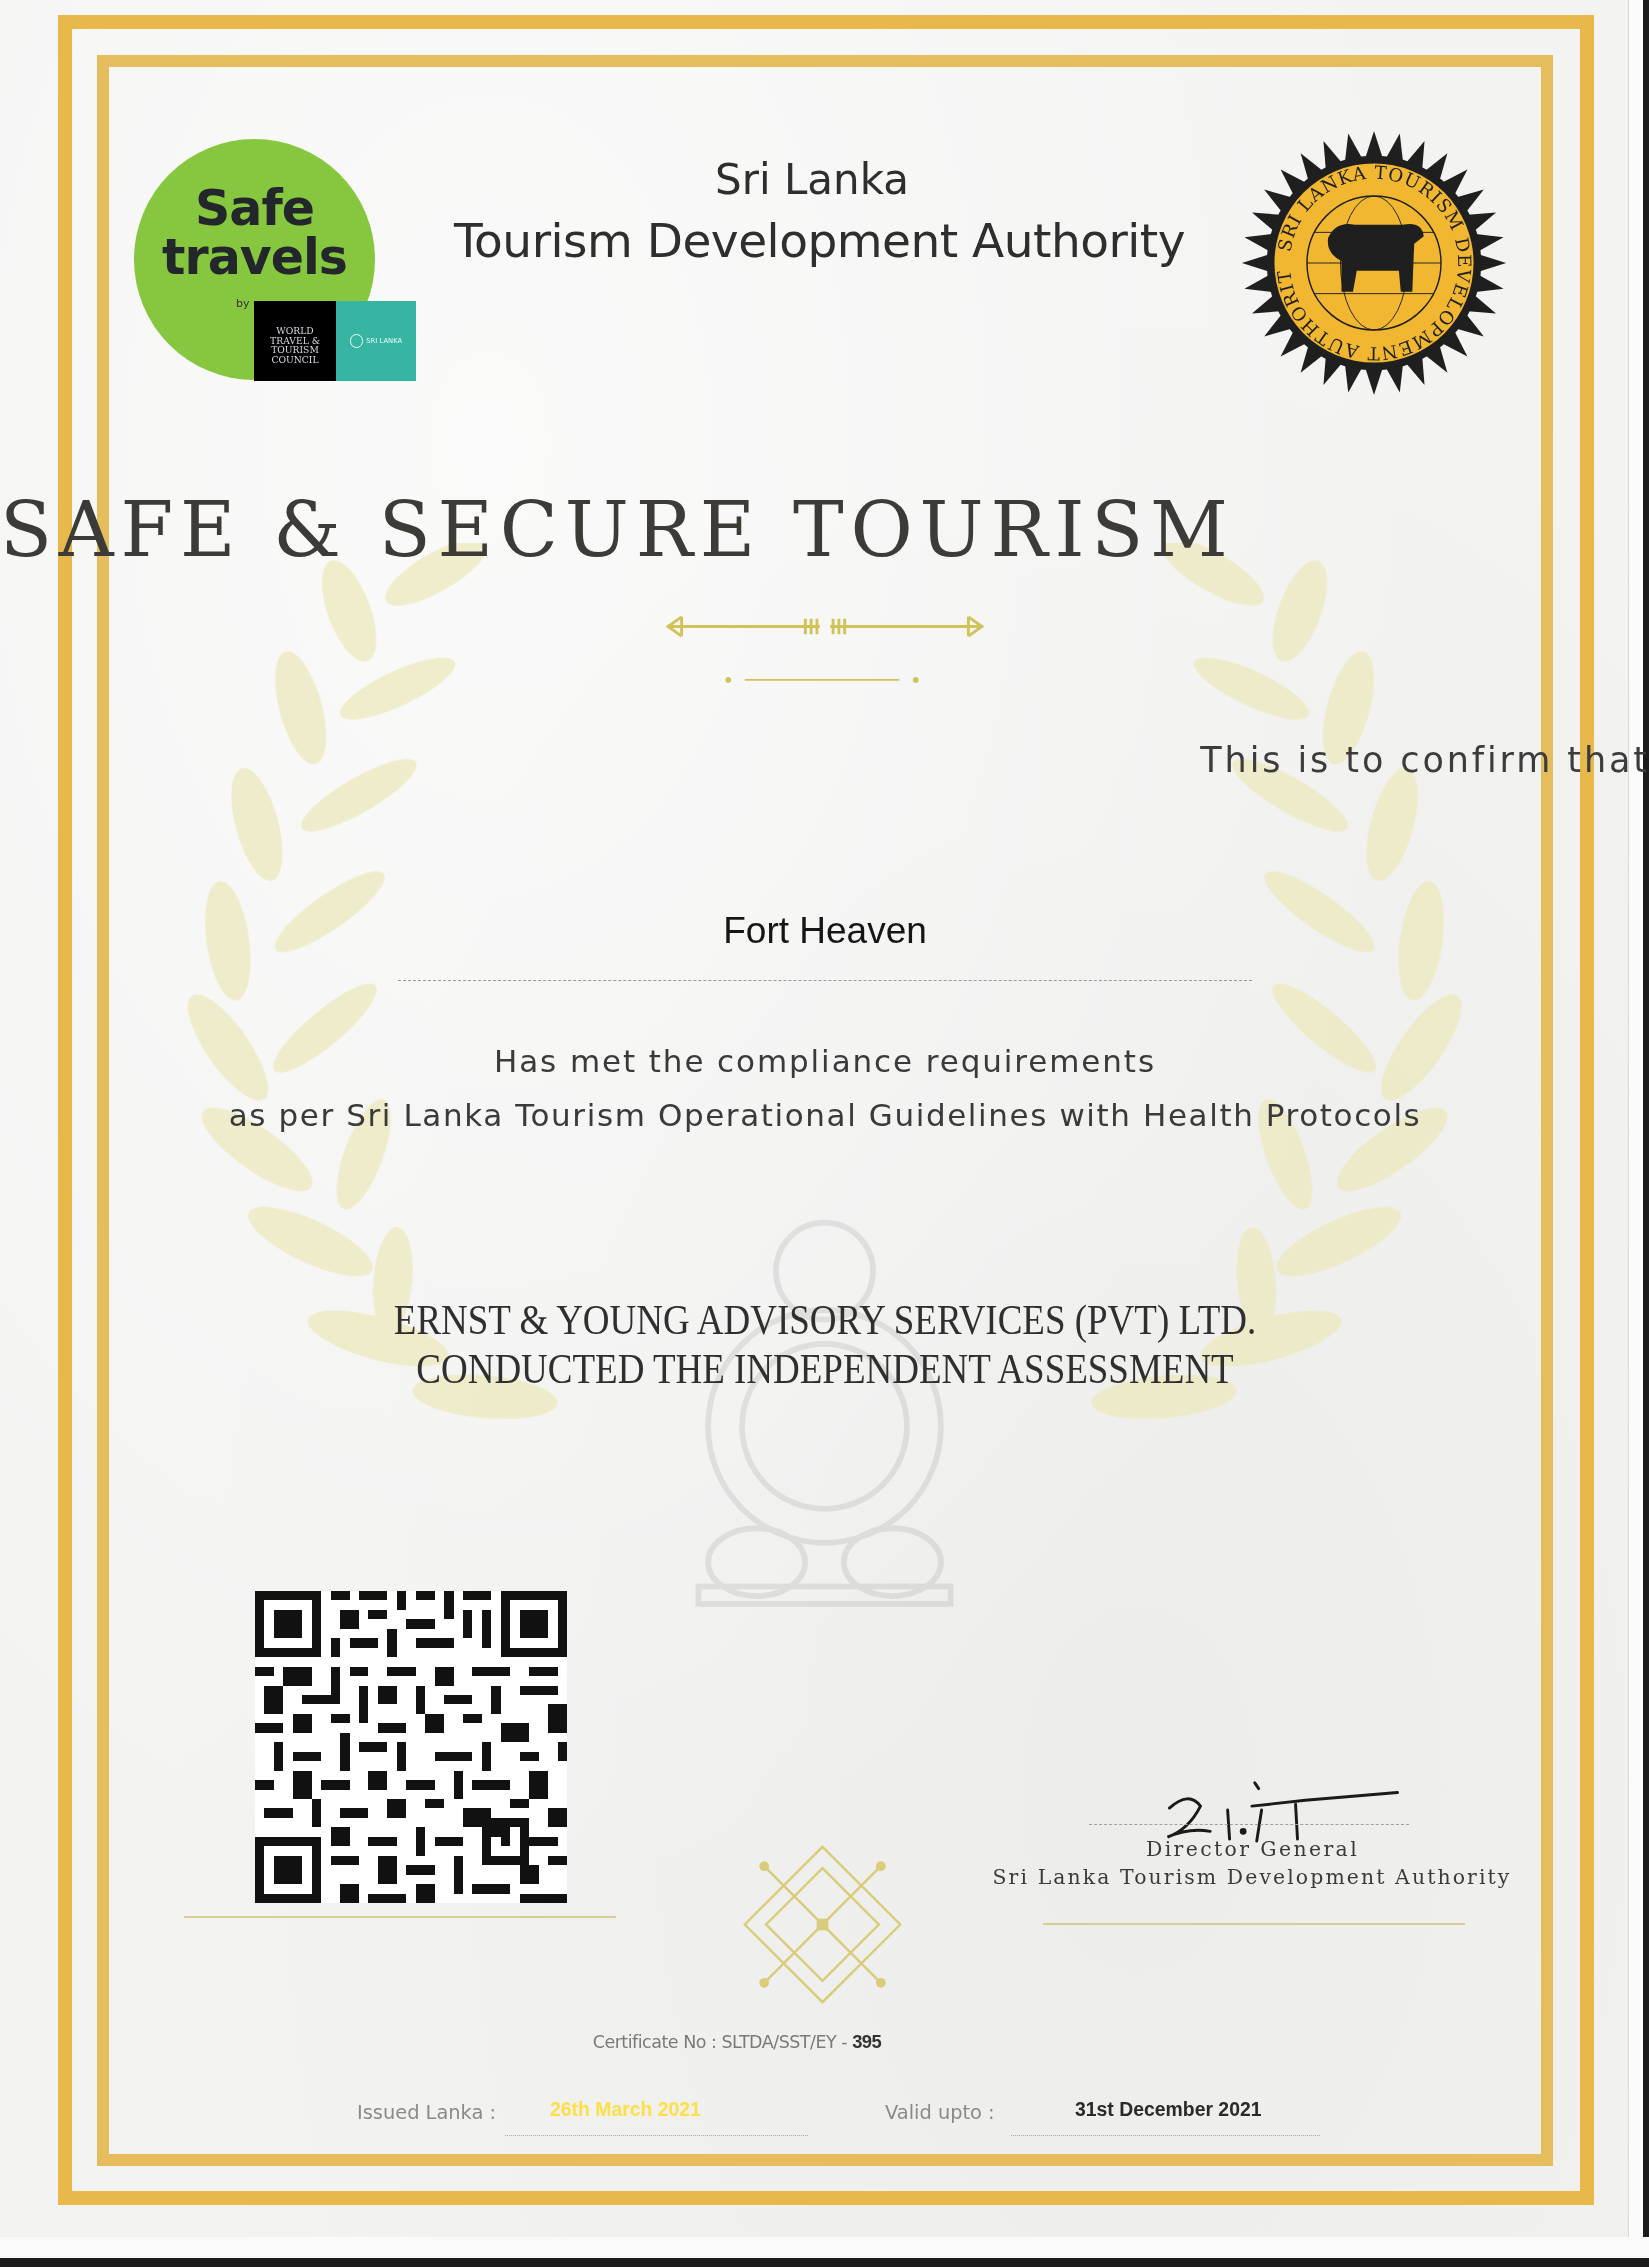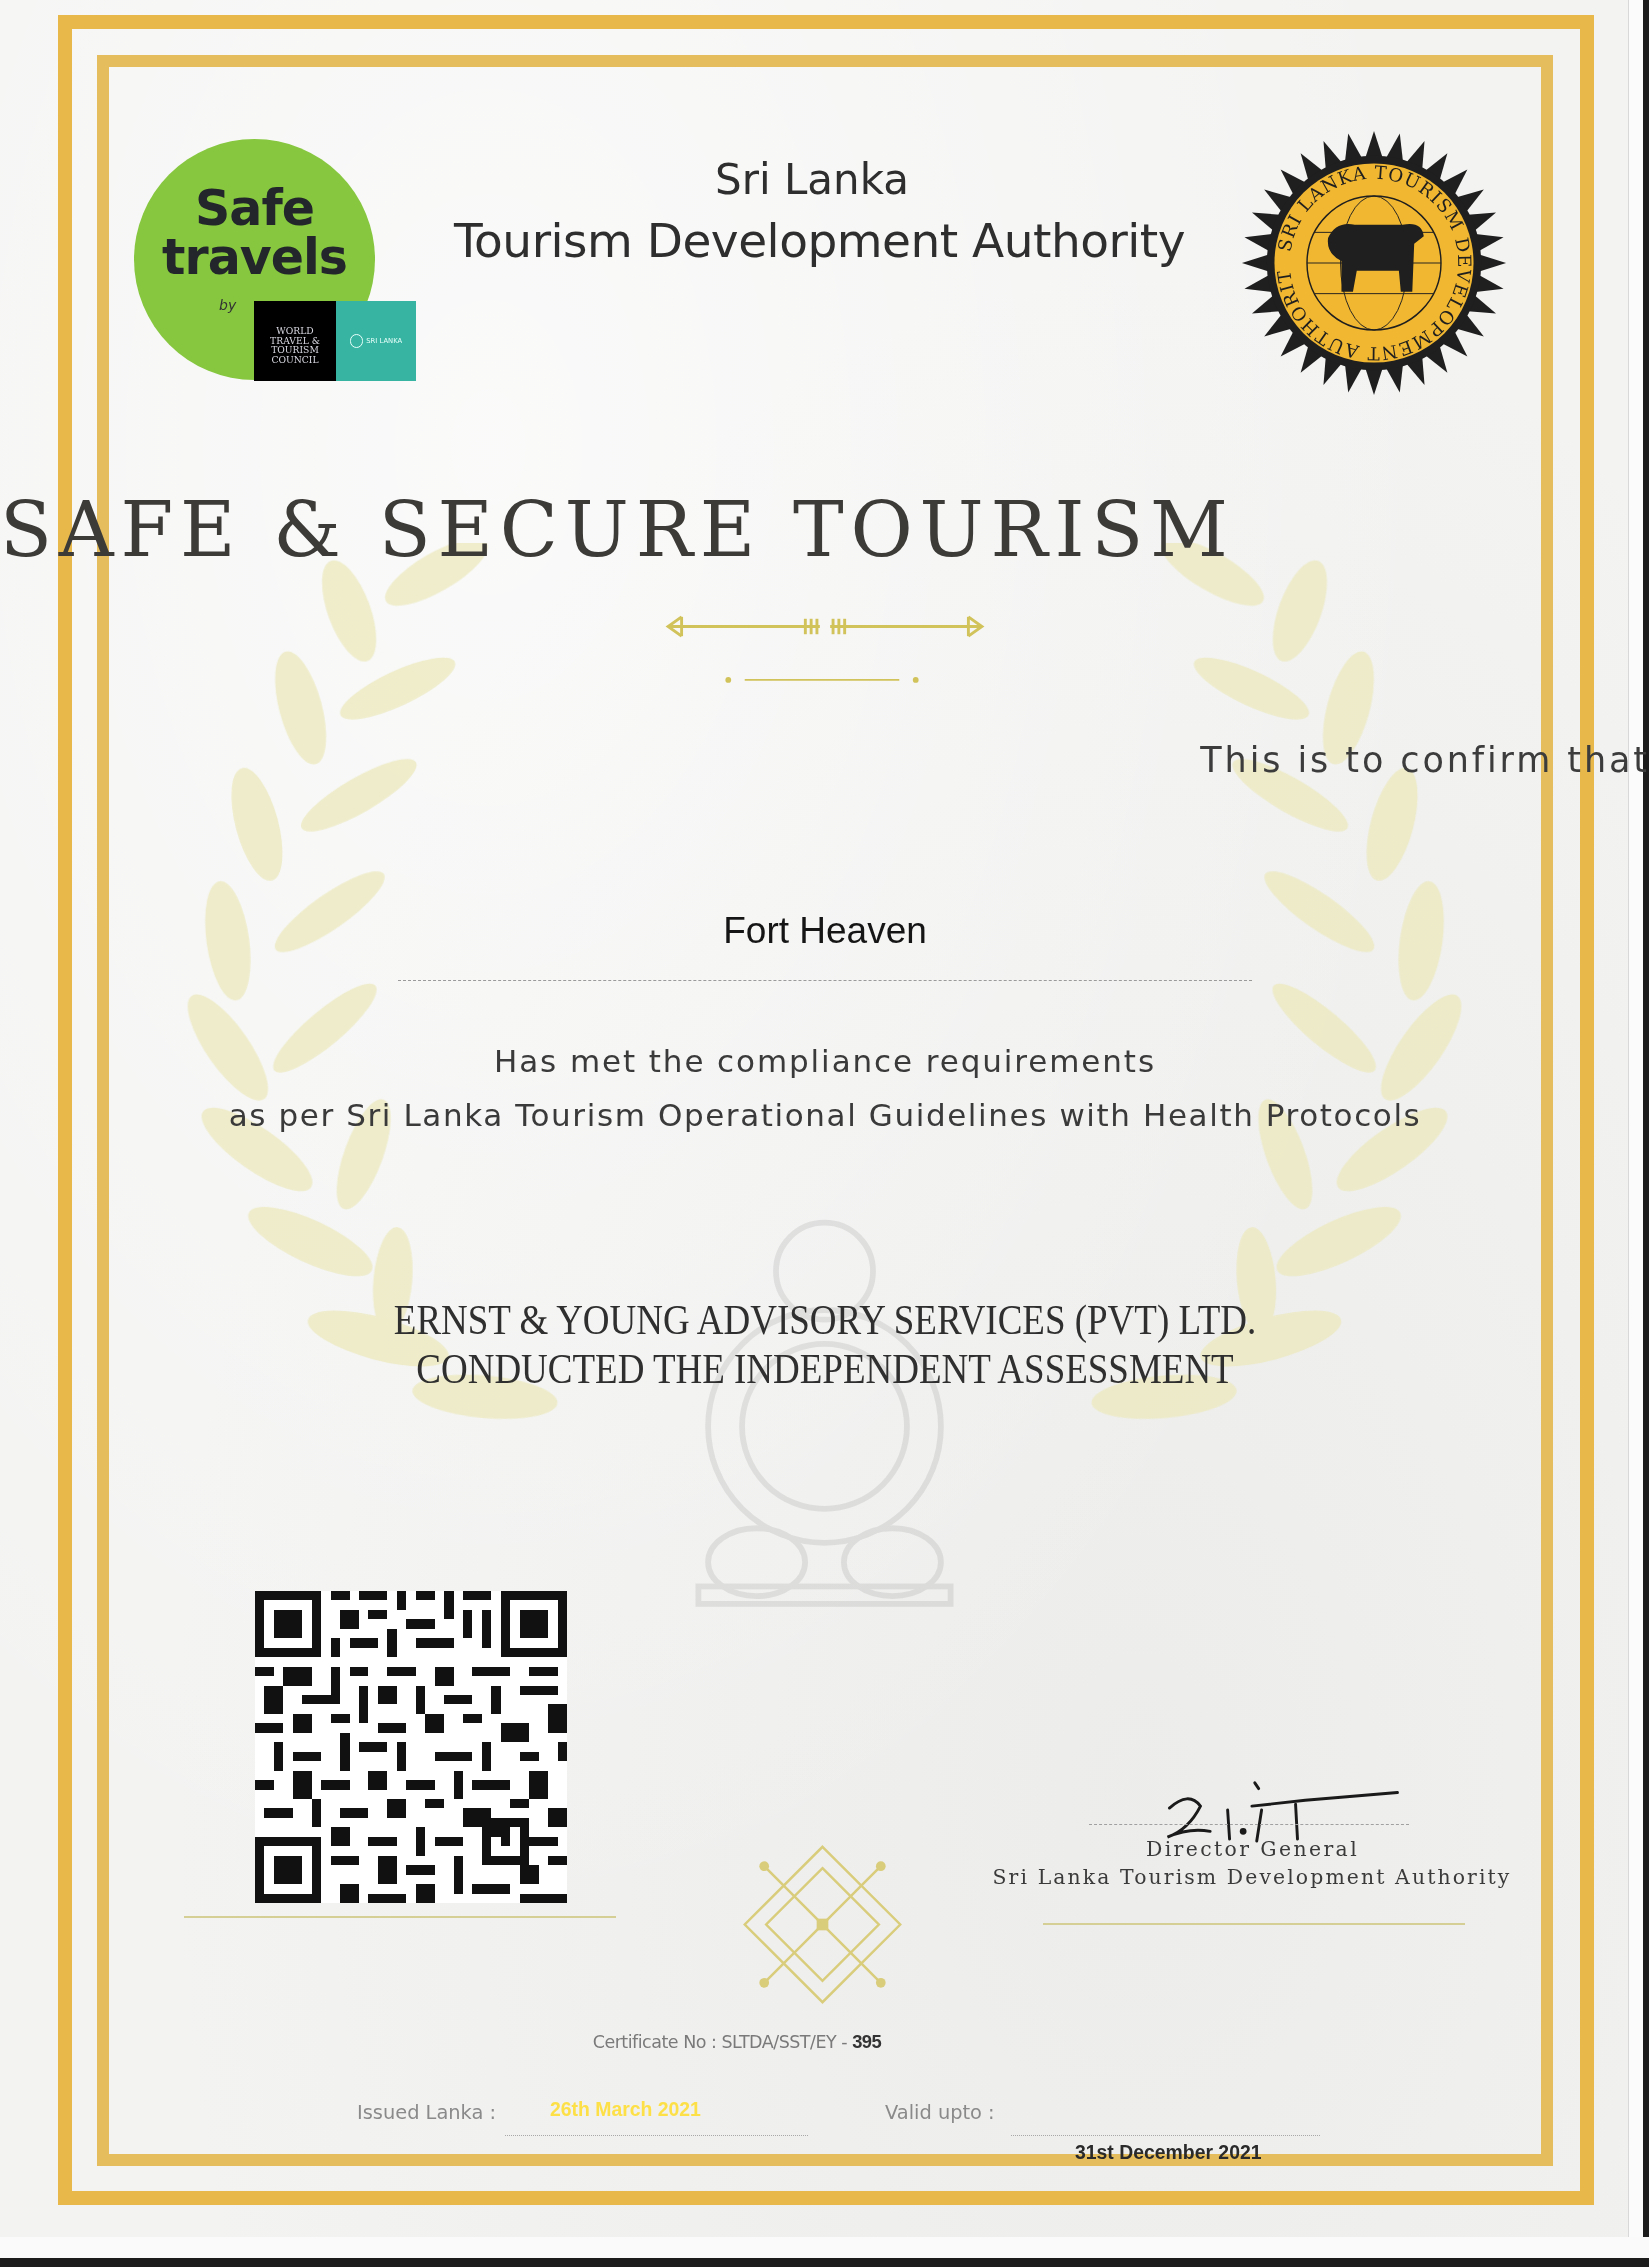--- a/index.html
+++ b/index.html
@@ -14,21 +14,21 @@
   .frame-outer { position:absolute; left:58px; top:14.6px; width:1536px; height:2190px; box-sizing:border-box; border:14.6px solid #e8b94a; }
   .frame-inner { position:absolute; left:97px; top:55px; width:1456px; height:2111px; box-sizing:border-box; border:12.6px solid #e6bd5c; }
 
   
   .wreath { position:absolute; left:184px; top:543px; width:1281px; height:1009px; pointer-events:none; }
   .emblem { position:absolute; left:679px; top:1203px; width:291px; height:408px; pointer-events:none; opacity:0.12; }
 
   
   .safe-circle { position:absolute; left:134px; top:139px; width:241px; height:241px; border-radius:50%; background:#86c73f; }
   .safe-text { position:absolute; left:136px; top:184px; width:237px; text-align:center; font-family:"DejaVu Sans", sans-serif; font-weight:bold; font-size:49px; line-height:49px; color:#23262b; letter-spacing:-1px; }
-  .safe-by { position:absolute; left:219px; top:297px; font-size:14px; color:#333; font-style:italic; }
+  .safe-by { position:absolute; left:236px; top:297px; font-size:11px; color:#333; }
   .wttc-box { position:absolute; left:254px; top:301px; width:82px; height:80px; background:#000000; color:#d9d9e3; font-family:"DejaVu Serif", serif; font-size:9.2px; line-height:9.7px; text-align:center; box-sizing:border-box; padding-top:25px; }
   .srilanka-box { position:absolute; left:336px; top:301px; width:80px; height:80px; background:#37b5a2; color:#e9fffb; font-size:6.8px; display:flex; align-items:center; justify-content:center; gap:2.9px; }
   .srilanka-ring { width:13.6px; height:13.6px; border-radius:50%; border:1.5px solid #e9fffb; box-sizing:border-box; }
 
   
   .hdr-line1 { position:absolute; left:0; width:1624px; top:155px; text-align:center; font-family:"DejaVu Sans", sans-serif; font-size:42px; color:#2e2e2e; }
   .hdr-line2 { position:absolute; left:417px; width:805px; top:213px; text-align:center; font-family:"DejaVu Sans", sans-serif; font-size:47px; color:#2e2e2e; letter-spacing:-0.5px; }
 
   
   .seal { position:absolute; left:1240px; top:129px; width:268px; height:268px; }
@@ -65,21 +65,21 @@
   .sig-org { position:absolute; left:956px; width:592px; top:1865px; text-align:center; font-family:"DejaVu Serif", serif; font-size:20.4px; color:#3a3a3a; letter-spacing:2.1px; }
   .sig-line { position:absolute; left:1043px; top:1923px; width:422px; border-top:2.9px solid #d6cf95; }
 
   
   .cert-no { position:absolute; left:543px; width:388px; top:2031px; text-align:center; font-family:"DejaVu Sans", sans-serif; font-size:17.5px; color:#7a7a7a; letter-spacing:-0.5px; }
   .cert-no b { color:#333; font-weight:bold; font-family:"Liberation Sans", sans-serif; font-size:18.4px; }
   .issued-label { position:absolute; left:357px; top:2101px; font-family:"DejaVu Sans", sans-serif; font-size:19.4px; color:#8a8a8a; }
   .issued-value { position:absolute; left:550px; top:2098px; font-family:"Liberation Sans", sans-serif; font-weight:bold; font-size:19.4px; color:#fde047; }
   .issued-dash { position:absolute; left:505px; top:2135px; width:303px; border-top:1.9px dotted #a8a8a8; }
   .valid-label { position:absolute; left:885px; top:2101px; font-family:"DejaVu Sans", sans-serif; font-size:19.4px; color:#8a8a8a; }
-  .valid-value { position:absolute; left:1075px; top:2098px; font-family:"Liberation Sans", sans-serif; font-weight:bold; font-size:19.4px; color:#2a2a2a;margin-top:43px; }
+  .valid-value { position:absolute; left:1075px; top:2098px; font-family:"Liberation Sans", sans-serif; font-weight:bold; font-size:19.4px; color:#2a2a2a; }
   .valid-dash { position:absolute; left:1011px; top:2135px; width:309px; border-top:1.9px dotted #a8a8a8; }
 </style>
 </head>
 <body>
 
 <div class="paper"></div>
 <div class="paper-margin-right"></div>
 <div class="paper-margin-bottom"></div>
 
 <div class="frame-outer"></div>

